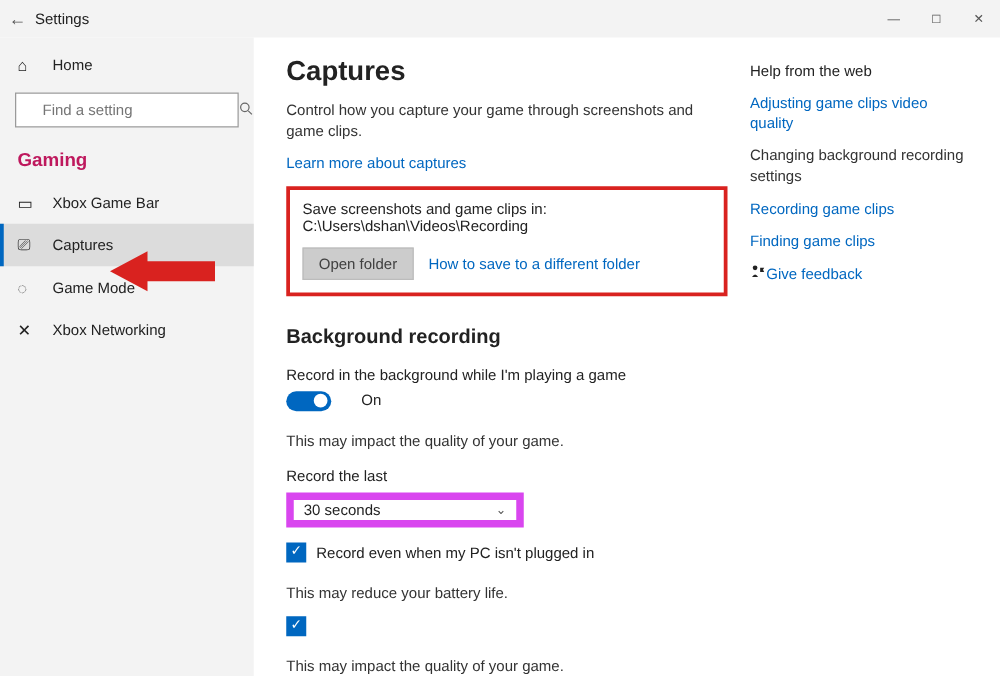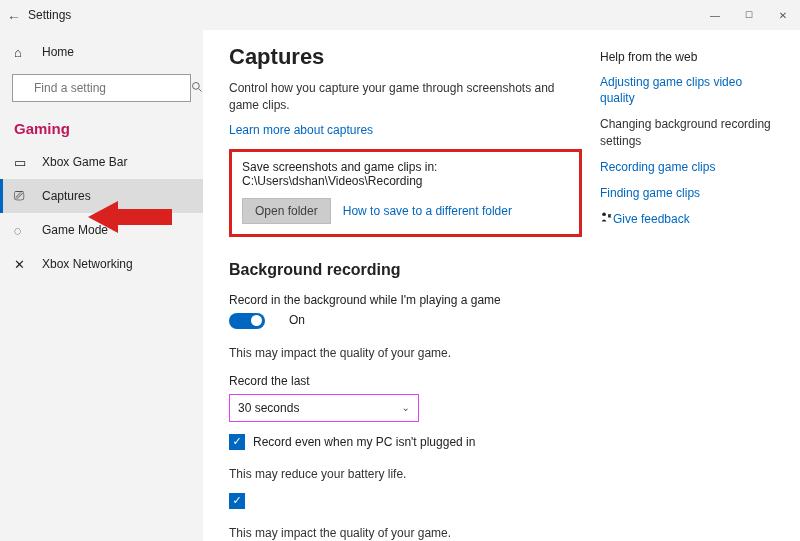--- a/index.html
+++ b/index.html
@@ -148,21 +148,21 @@
   .toggle::after {
     content:""; position:absolute;
     width:11px; height:11px; border-radius:50%;
     background:#fff; top:2.5px; right:3px;
   }
   .toggle-state { font-size:12px; }
 
   .combo {
     margin-top:6px;
     width:190px; height:28px;
-    border:1px solid #d946ef;
+    border:6px solid #d946ef;
     background:#fff;
     display:flex; align-items:center; justify-content:space-between;
     padding:0 8px;
     font-size:12px; color:#222;
   }
   .combo .chev { color:#555; font-size:10px; }
 
   .checkbox-row { display:flex; align-items:center; gap:8px; margin-top:12px; }
   .chk {
     width:16px; height:16px;

